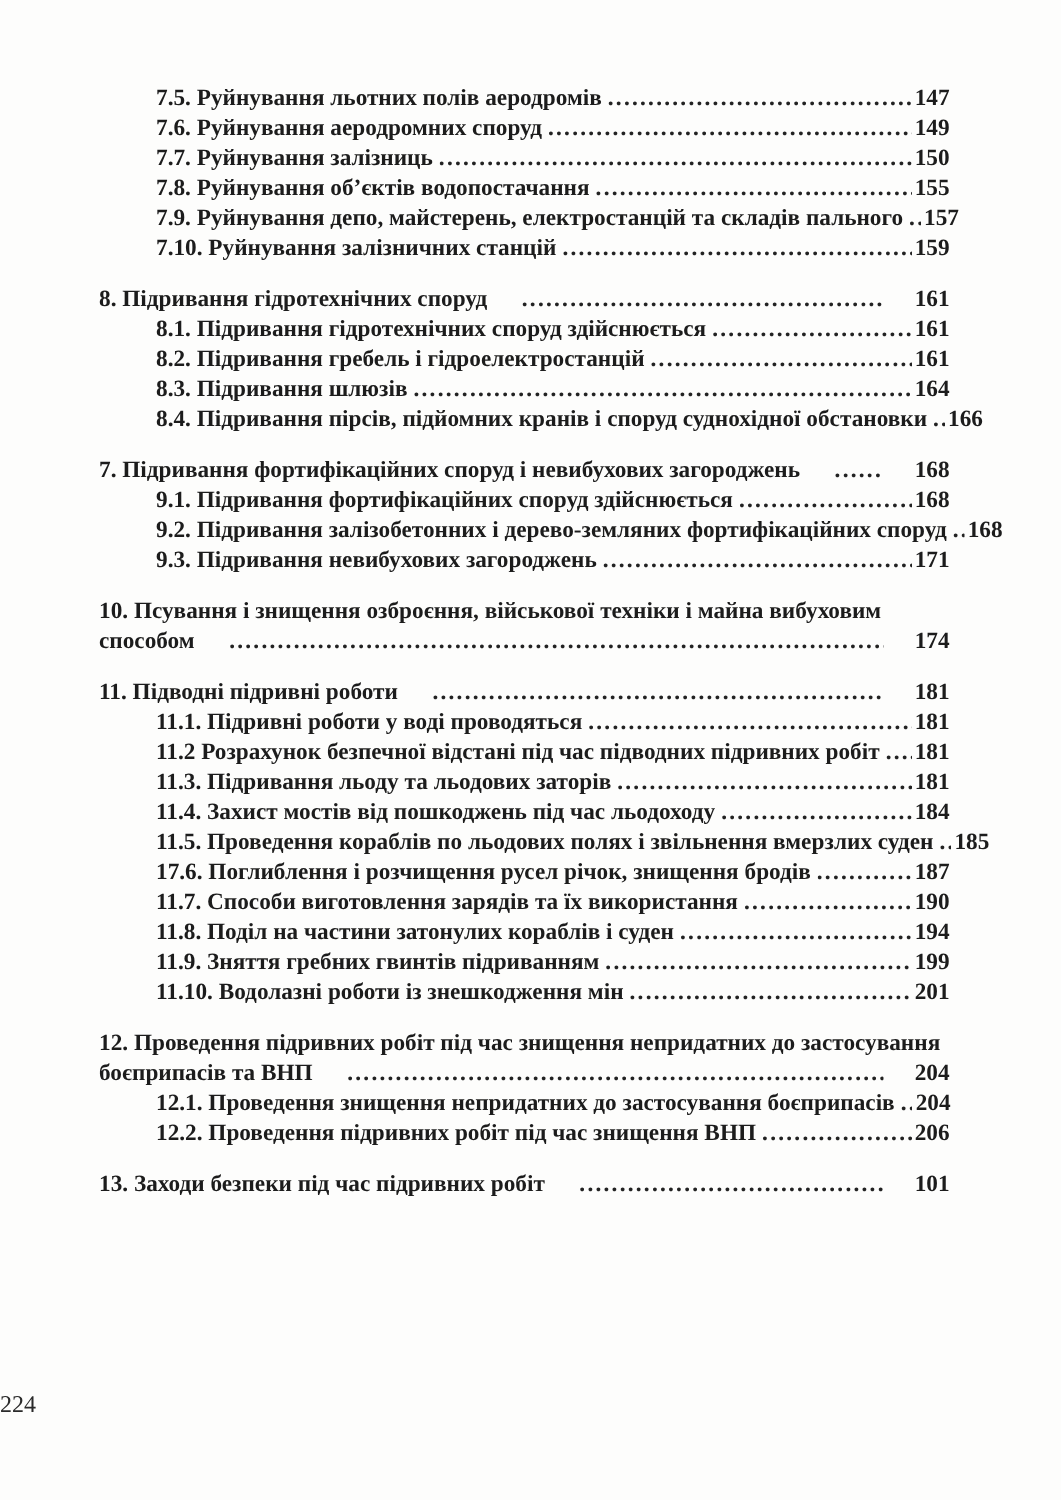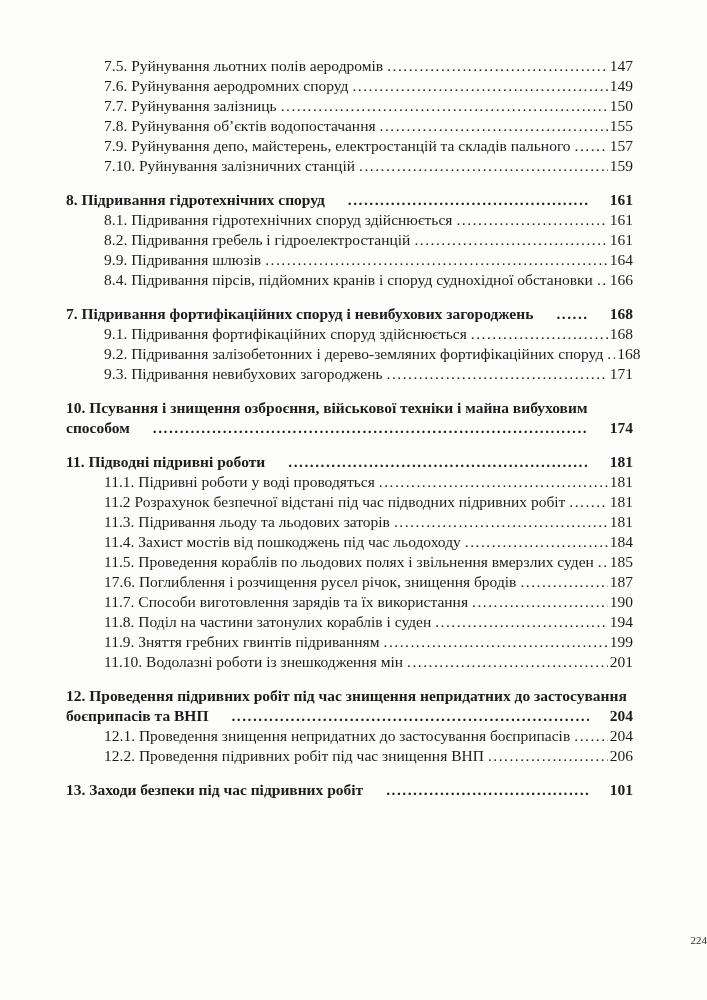--- a/index.html
+++ b/index.html
@@ -26,20 +26,21 @@
     margin-bottom: 14px;
   }
   .row {
     display: flex;
     align-items: baseline;
     font-size: 15.5px;
     line-height: 20px;
   }
   .row.sub {
     padding-left: 38px;
+    font-weight: bold;
   }
   .row.chapter {
     font-weight: bold;
     gap: 19px;
   }
   .t {
     white-space: nowrap;
   }
   .leader {
     flex: 1 1 auto;
@@ -55,22 +56,22 @@
   }
   .pg {
     flex: 0 0 auto;
     text-align: left;
   }
   .footer {
     position: absolute;
     bottom: 54px;
     left: 0;
     right: 0;
-    text-align: right;
-    font-size: 11px;
+    text-align: left;
+    font-size: 16px;
     color: #2a2a2a;
   }
 </style>
 </head>
 <body>
 
 <div class="page">
   <div class="content" id="toc-root">
       <div class="group">
         <div class="row sub">
@@ -114,21 +115,21 @@
           <span class="t">8.1. Підривання гідротехнічних споруд здійснюється</span>
           <span class="leader"></span>
           <span class="pg">161</span>
         </div>
         <div class="row sub">
           <span class="t">8.2. Підривання гребель і гідроелектростанцій</span>
           <span class="leader"></span>
           <span class="pg">161</span>
         </div>
         <div class="row sub">
-          <span class="t">9.9. Підривання шлюзів</span>
+          <span class="t">8.3. Підривання шлюзів</span>
           <span class="leader"></span>
           <span class="pg">164</span>
         </div>
         <div class="row sub">
           <span class="t">8.4. Підривання пірсів, підйомних кранів і споруд суднохідної обстановки</span>
           <span class="leader"></span>
           <span class="pg">166</span>
         </div>
       </div>
       <div class="group">

